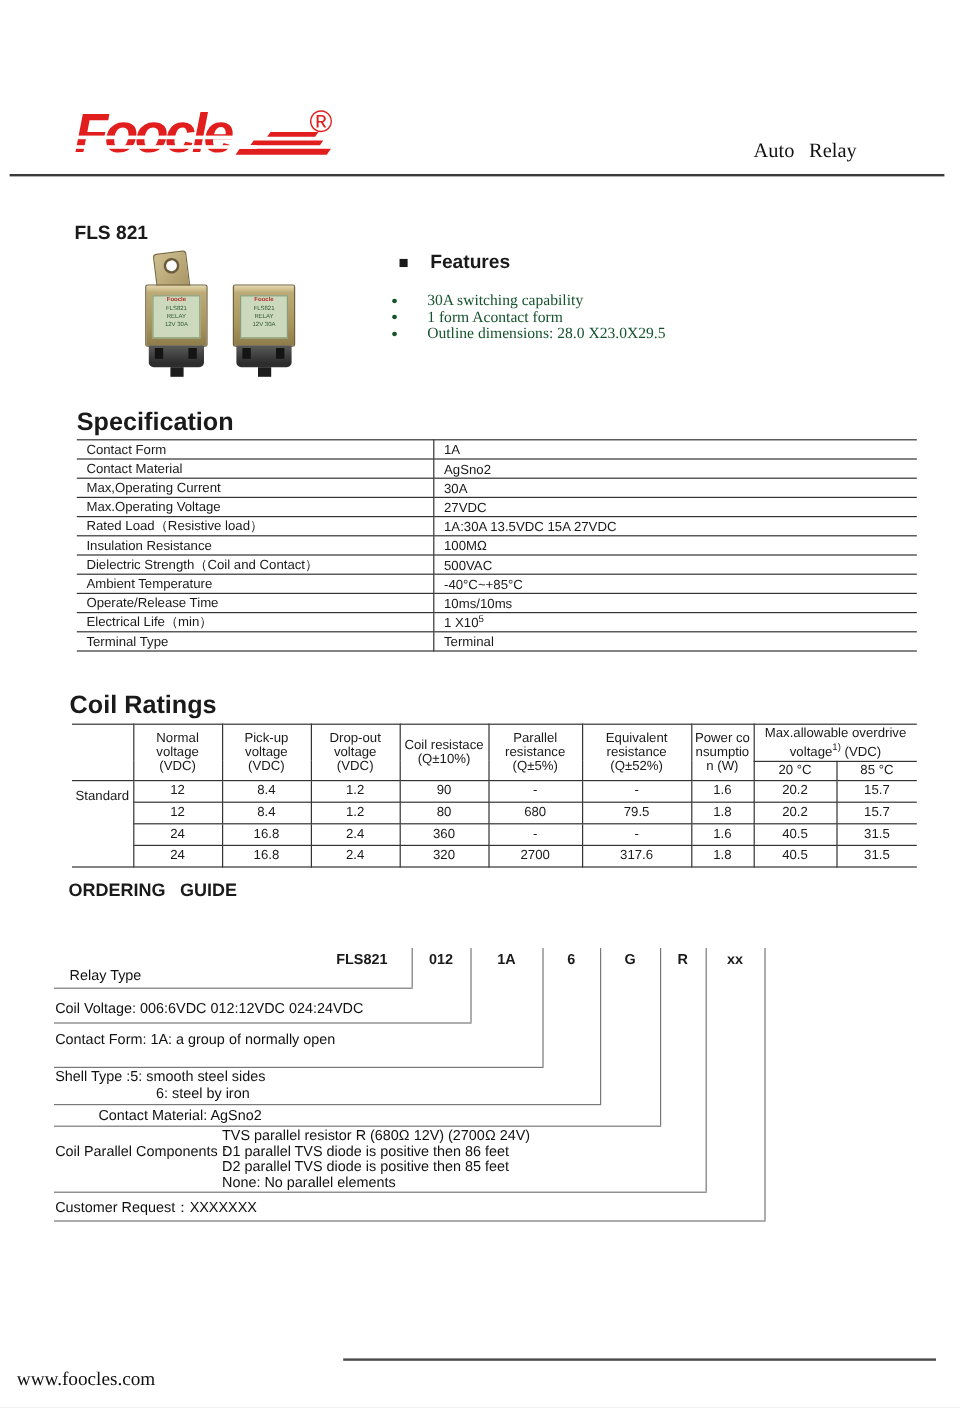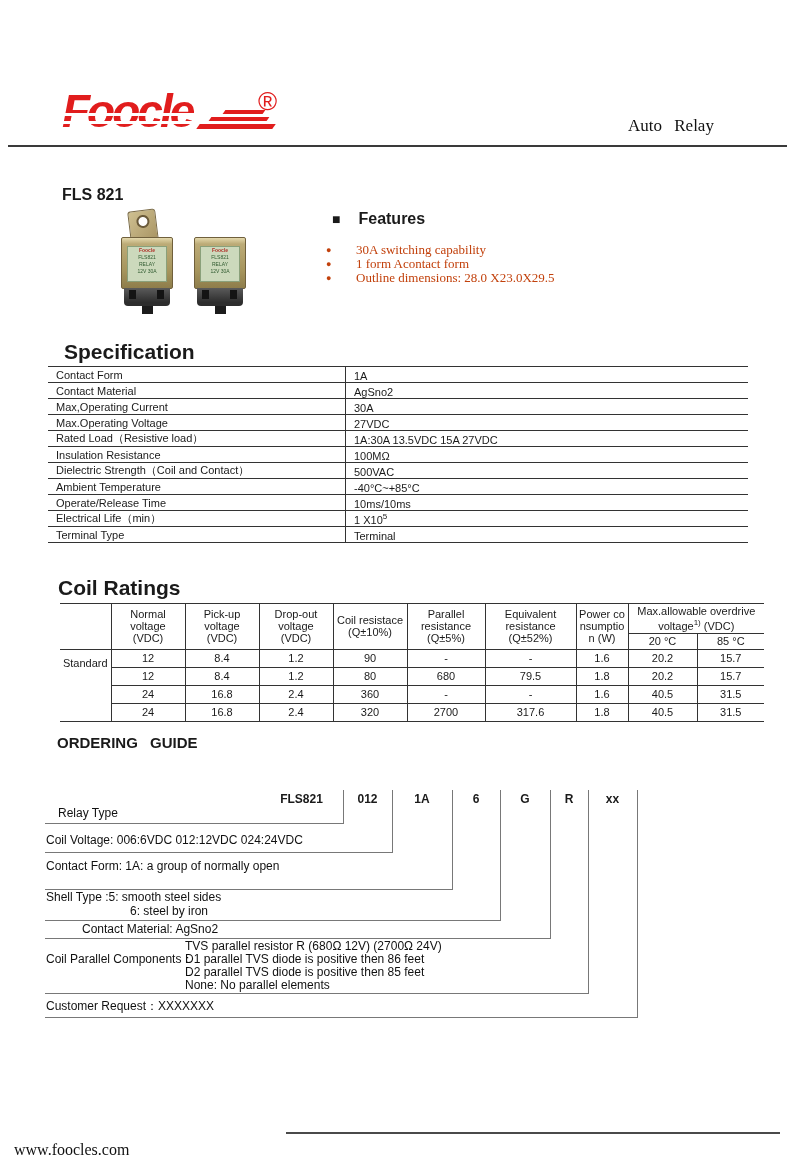--- a/index.html
+++ b/index.html
@@ -38,29 +38,29 @@
         font-size:5px;line-height:7px;color:#2f5a2f;overflow:hidden;}
   .relay .label .l1{color:#b03028;font-weight:bold;}
   .relay .base{position:absolute;left:3px;top:78px;width:46px;height:18px;
         background:linear-gradient(180deg,#5a5a5a 0%,#2d2d2d 80%);border-radius:0 0 4px 4px;}
   .relay .stud{position:absolute;top:80px;width:7px;height:9px;background:#141414;}
   .relay .pin{position:absolute;left:21px;top:96px;width:11px;height:8px;background:#1c1c1c;}
 
   
   .feat-title{left:332px;top:210px;font-size:16px;font-weight:bold;}
   .feat-marker{margin-right:18px;font-size:14px;}
-  .feat-item{left:326px;font-family:"Liberation Serif","DejaVu Serif",serif;font-size:13px;color:#c2410c;}
+  .feat-item{left:326px;font-family:"Liberation Serif","DejaVu Serif",serif;font-size:13px;color:#14532d;}
   .feat-bullet{display:inline-block;width:30px;font-size:9px;vertical-align:1px;}
 
   
   .sec-title{font-size:21px;font-weight:bold;}
 
   
   table{border-collapse:collapse;}
-  .spec-table{left:48px;top:366px;width:700px;border-left:hidden;border-right:hidden;}
+  .spec-table{left:64px;top:366px;width:700px;border-left:hidden;border-right:hidden;}
   .spec-table td{border:1px solid #333;height:15px;font-size:11px;padding:0 4px 0 8px;}
   .spec-table td.l{width:285px;}
   .spec-table sup{font-size:8px;}
 
   
   .coil-table{left:60px;top:603px;width:704px;border-left:hidden;border-right:hidden;
               table-layout:fixed;}
   .coil-table th,.coil-table td{border:1px solid #333;font-size:11px;line-height:12px;
               text-align:center;font-weight:normal;padding:1px 2px;}
   .coil-table tr.main th{height:26px;vertical-align:middle;}

